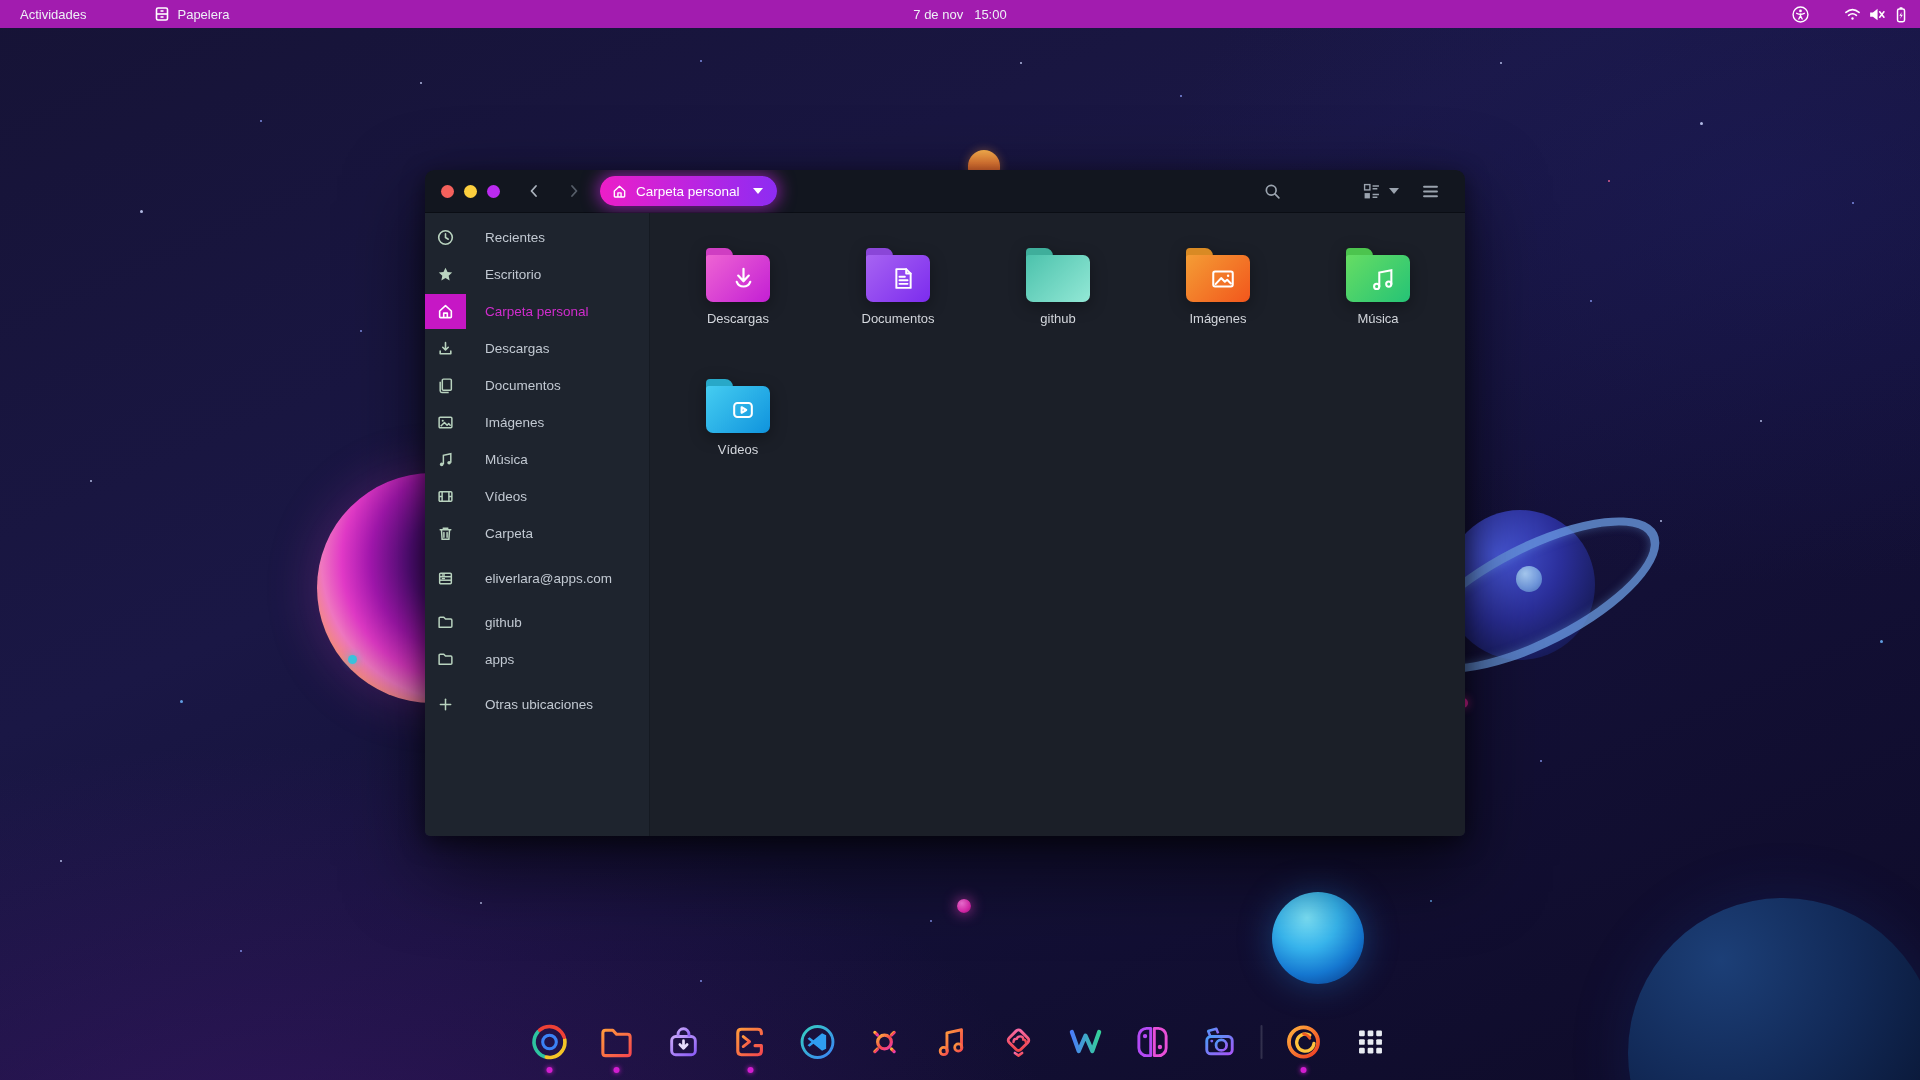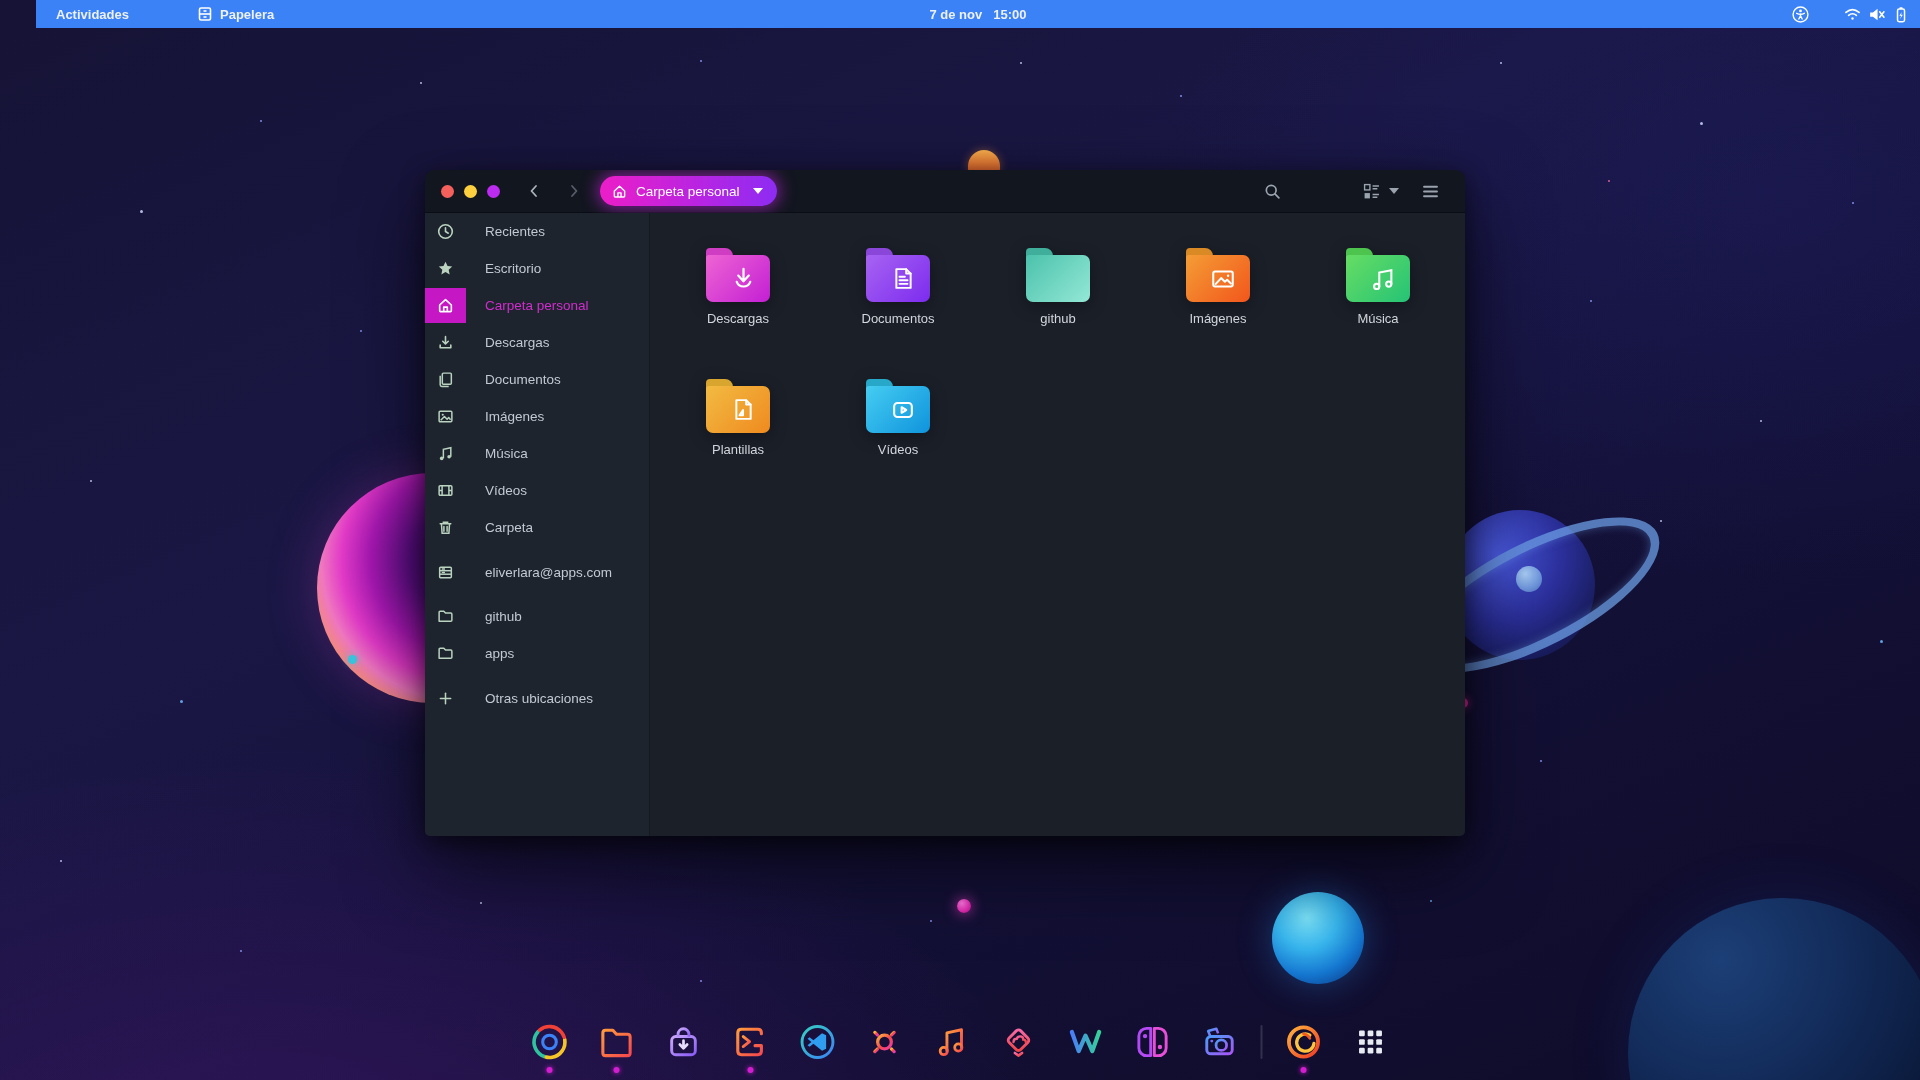--- a/index.html
+++ b/index.html
@@ -33,22 +33,22 @@
     background:radial-gradient(circle at 35% 30%, #ff77e2 0%, #e42bb4 60%, #9c1280 100%);
     box-shadow:0 0 14px rgba(255,70,210,.8);}
   .cyan-dot{left:348px;top:655px;width:9px;height:9px;z-index:2;background:#39c6e0;box-shadow:0 0 8px rgba(60,200,230,.8);}
   .magenta-moon{left:1458px;top:698px;width:10px;height:10px;z-index:2;background:#e0249a;box-shadow:0 0 8px rgba(230,40,160,.8);}
   .balloon{position:absolute;left:968px;top:150px;width:32px;height:24px;z-index:5;
     border-radius:16px 16px 5px 5px;
     background:linear-gradient(180deg,#f9b14e 0%,#ef8038 55%,#d95b2a 100%);
     box-shadow:0 0 10px rgba(250,150,60,.4);}
 
   
-  .topbar{position:absolute;top:0;left:0;right:0;height:28px;background:#3b82f6;z-index:40;
-    display:flex;align-items:center;color:#eef1f6;font-size:13px;font-weight:bold;margin-left:36px;}
+  .topbar{position:absolute;top:0;left:0;right:0;height:28px;background:#a21caf;z-index:40;
+    display:flex;align-items:center;color:#eef1f6;font-size:13px;font-weight:normal;}
   .tb-left{display:flex;align-items:center;}
   .tb-activities{margin-left:14px;padding:0 6px;}
   .tb-app{display:flex;align-items:center;gap:7px;margin-left:62px;}
   .tb-clock{position:absolute;left:50%;transform:translateX(-50%);display:flex;gap:11px;}
   .tb-right{position:absolute;right:8px;display:flex;align-items:center;}
   .tb-ic{display:flex;align-items:center;justify-content:center;width:24px;height:24px;}
   .tb-acc{margin-right:28px;}
 
   
   .window{position:absolute;left:425px;top:170px;width:1040px;height:666px;z-index:10;
@@ -66,21 +66,21 @@
     box-shadow:0 0 16px 3px rgba(205,40,235,.55);color:#fff;font-size:13.5px;}
   .pill-caret{width:0;height:0;border-left:5px solid transparent;border-right:5px solid transparent;border-top:6px solid #fff;margin-left:4px;}
   .tb-spacer{flex:1;}
   .tool-btn{width:30px;height:30px;display:flex;align-items:center;justify-content:center;}
   .search-btn{margin-right:76px;}
   .view-btn{display:flex;align-items:center;gap:9px;margin-right:16px;}
   .view-caret{width:0;height:0;border-left:5px solid transparent;border-right:5px solid transparent;border-top:6px solid #9aa3ae;}
   .menu-btn{margin-right:20px;}
 
   .win-body{flex:1;display:flex;min-height:0;}
-  .sidebar{width:225px;min-width:225px;background:#1e242e;border-right:1px solid #151a22;box-sizing:border-box;}
+  .sidebar{width:225px;min-width:225px;background:#1e242e;border-right:1px solid #151a22;padding-top:6px;box-sizing:border-box;}
   .side-item{height:37px;display:flex;align-items:center;cursor:default;}
   .side-icon{width:41px;height:35px;display:flex;align-items:center;justify-content:center;}
   .side-label{margin-left:19px;font-size:13.5px;color:#c2c9d2;white-space:nowrap;}
   .side-item.selected .side-icon{background:#c617c5;}
   .side-item.selected .side-label{color:#d12ccd;}
   .sp8{height:8px;} .sp7{height:7px;}
 
   .content{flex:1;background:#1b1f28;}
   .grid{display:flex;flex-wrap:wrap;padding:26px 0 0 8px;}
   .cell{width:160px;height:131px;display:flex;flex-direction:column;align-items:center;}
@@ -494,33 +494,20 @@
               <svg width="26" height="26" viewBox="0 0 28 28" fill="none" stroke="#fff" stroke-width="2.2" stroke-linecap="round">
                 <path d="M10 22 V7 L23 4.5 V19.5"></path>
                 <circle cx="7.2" cy="22" r="2.8"></circle>
                     <circle cx="20.2" cy="19.5" r="2.8"></circle>
               </svg>
             </div>
               </div>
             <div class="fol-label">Música</div>
           </div>
 
-          <div class="cell">
-            <div class="fol">
-                <div class="fol-tab" style="background: rgb(216, 166, 46);"></div>
-                <div class="fol-body" style="background: linear-gradient(135deg, rgb(242, 187, 66), rgb(239, 138, 31));">
-              <svg width="25" height="25" viewBox="0 0 28 28" fill="none" stroke="#fff" stroke-width="2.2" stroke-linecap="round" stroke-linejoin="round">
-                <path d="M6 3.5 h11 l5 5 V24.5 H6 Z"></path>
-                    <path d="M17 3.5 V8.5 h5"></path>
-                <path d="M9.5 20.5 L13.5 14.5 V20.5 Z"></path>
-              </svg>
-            </div>
-              </div>
-            <div class="fol-label">Plantillas</div>
-          </div>
 
 
           <div class="cell">
             <div class="fol">
                 <div class="fol-tab" style="background: rgb(40, 168, 200);"></div>
                 <div class="fol-body" style="background: linear-gradient(135deg, rgb(69, 205, 241), rgb(15, 147, 221));">
               <svg width="26" height="26" viewBox="0 0 28 28" fill="none" stroke="#fff" stroke-width="2.2" stroke-linecap="round" stroke-linejoin="round">
                 <rect x="4.5" y="6.5" width="19" height="15" rx="3.5"></rect>
                 <path d="M12.5 11 L17.5 14 L12.5 17 Z"></path>
               </svg>

